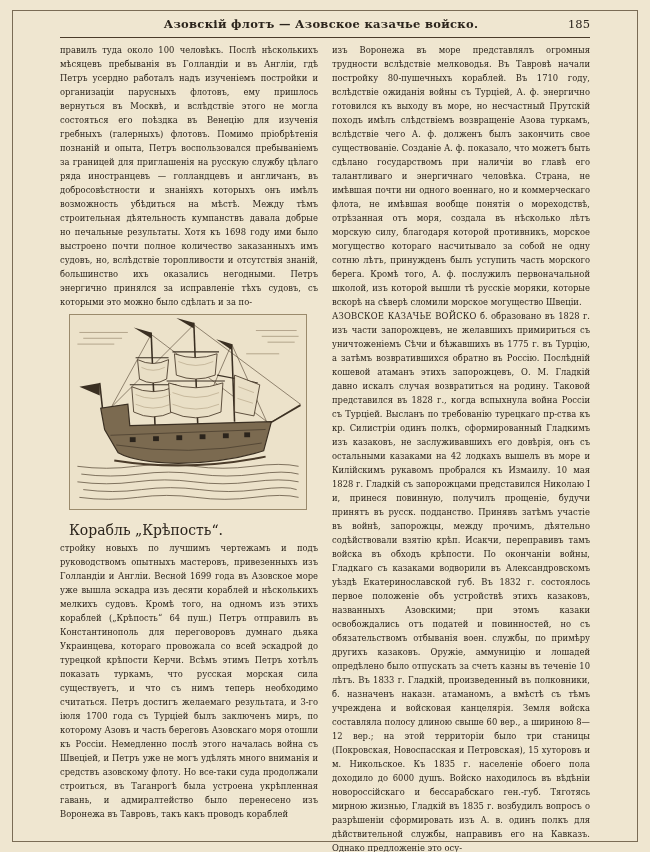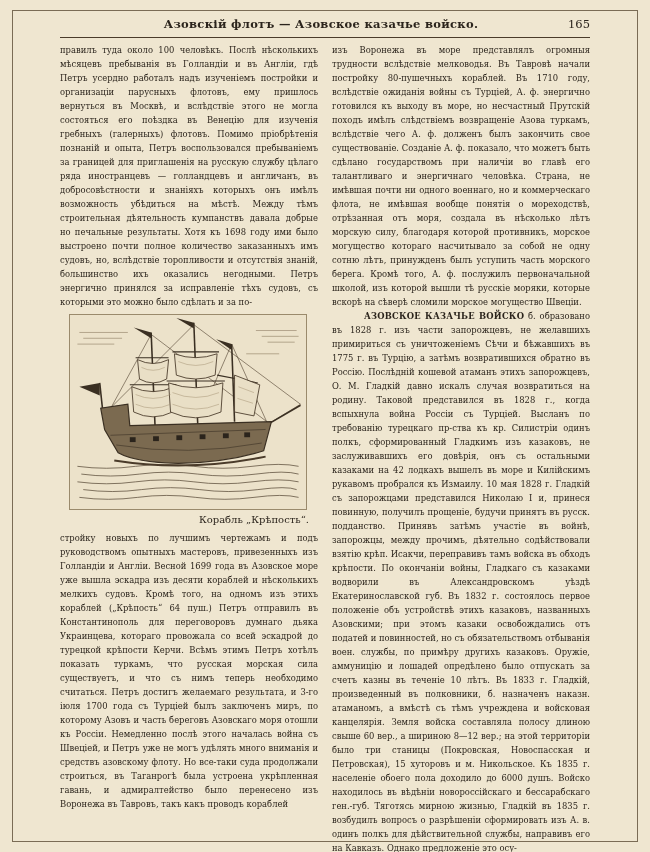--- a/index.html
+++ b/index.html
@@ -58,40 +58,39 @@
   }
   .figure .engraving{
     display:block;
     width:238px;height:196px;
     border:1px solid #9a8a6c;
     background:#ece2ca;
     box-sizing:border-box;
   }
   .figure .caption{
     display:block;
-    margin-top:3px;
-    font-size:10px;
-    text-align:right;
+    margin-top:13px;
+    font-size:14px;
+    text-align:left;
   }
   .entry-heading{
-    font-weight:bold;
+    font-weight:normal;
     letter-spacing:.2px;
-    margin-left:32px;
   }
   .entry{margin-top:1px;}
 </style>
 </head>
 <body>
 
 <div class="page">
   <div class="frame"></div>
 
   <div class="header">
     <div class="title">Азовскій флотъ — Азовское казачье войско.</div>
-    <div class="pageno">165</div>
+    <div class="pageno">185</div>
   </div>
 
   <div class="columns">
 
     <div class="col">
       <p>правилъ туда около 100 человѣкъ. Послѣ нѣсколькихъ мѣсяцевъ пребыванія въ Голландіи и въ Англіи, гдѣ Петръ усердно работалъ надъ изученіемъ постройки и организаціи парусныхъ флотовъ, ему пришлось вернуться въ Москвѣ, и вслѣдствіе этого не могла состояться его поѣздка въ Венецію для изученія гребныхъ (галерныхъ) флотовъ. Помимо пріобрѣтенія познаній и опыта, Петръ воспользовался пребываніемъ за границей для приглашенія на русскую службу цѣлаго ряда иностранцевъ — голландцевъ и англичанъ, въ добросовѣстности и знаніяхъ которыхъ онъ имѣлъ возможность убѣдиться на мѣстѣ. Между тѣмъ строительная дѣятельность кумпанствъ давала добрые но печальные результаты. Хотя къ 1698 году ими было выстроено почти полное количество заказанныхъ имъ судовъ, но, вслѣдствіе торопливости и отсутствія знаній, большинство ихъ оказались негодными. Петръ энергично принялся за исправленіе тѣхъ судовъ, съ которыми это можно было сдѣлать и за по-</p>
 
       <div class="figure">
         <svg class="engraving" viewBox="0 0 240 200" xmlns="http://www.w3.org/2000/svg">
 

